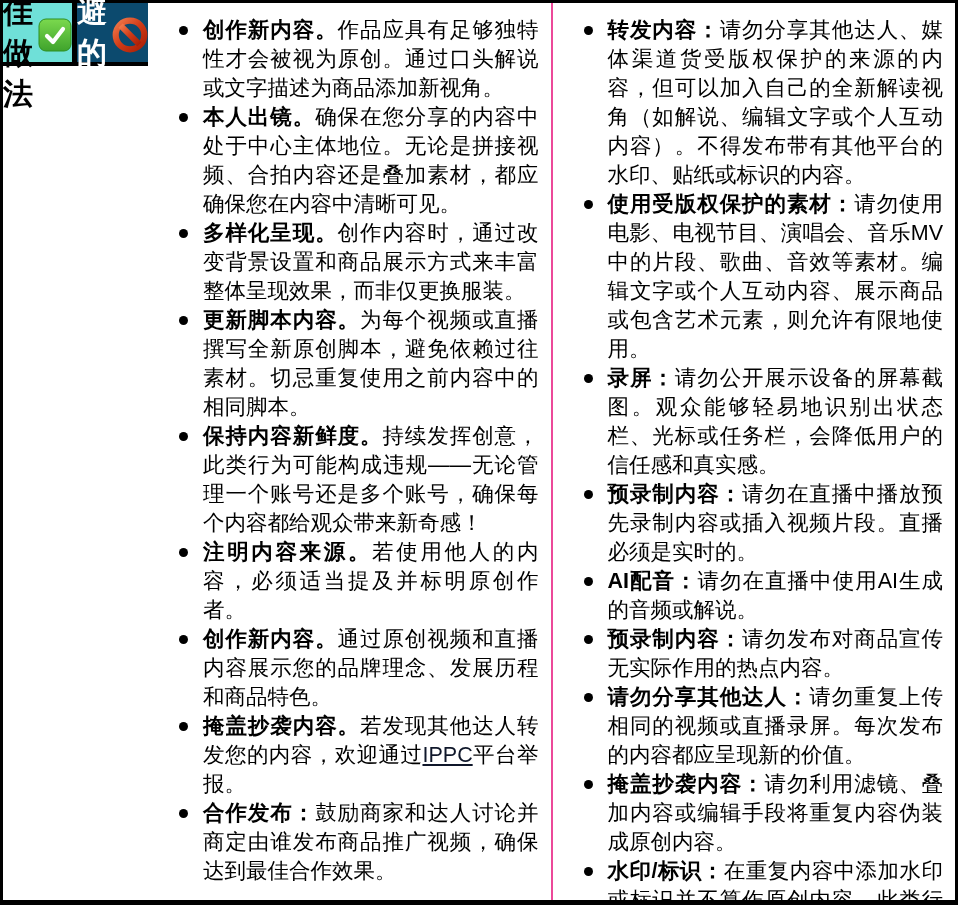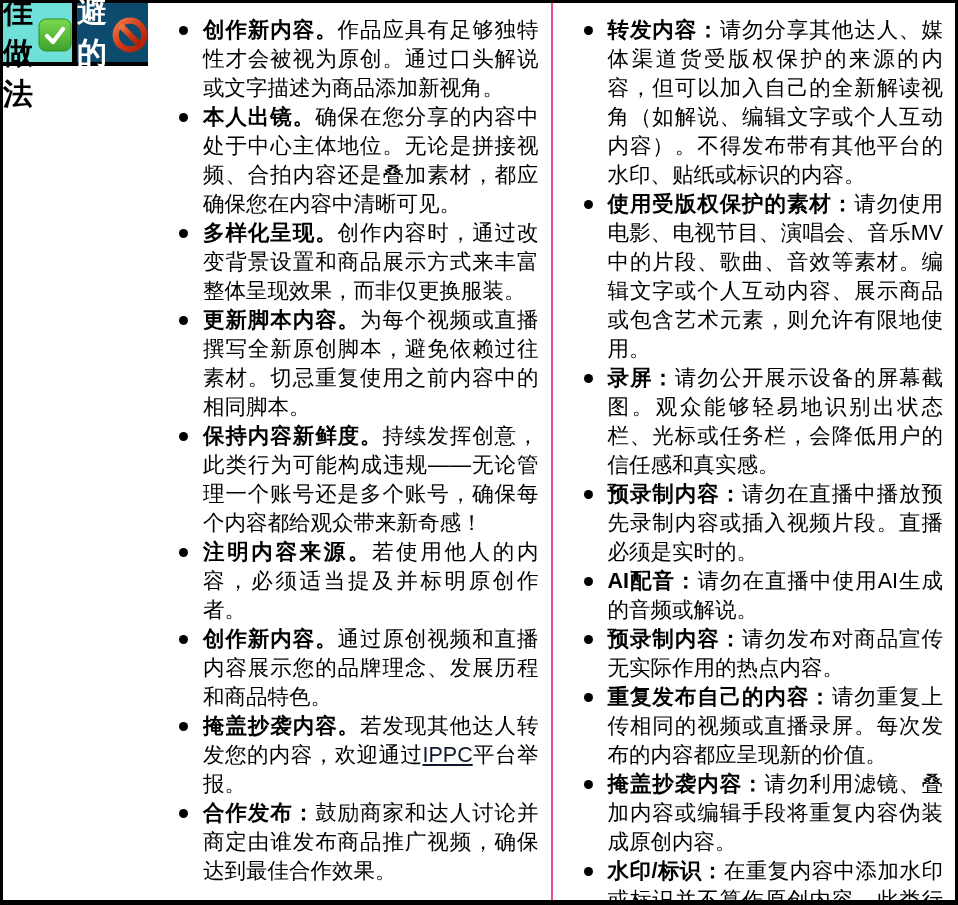--- a/index.html
+++ b/index.html
@@ -91,19 +91,19 @@
         </ul>
     </div>
     <div class="body-cell right">
       <ul>
           <li><span class="bold">转发内容：</span><span>请勿分享其他达人、媒体渠道货受版权保护的来源的内容，但可以加入自己的全新解读视角（如解说、编辑文字或个人互动内容）。不得发布带有其他平台的水印、贴纸或标识的内容。</span></li>
           <li><span class="bold">使用受版权保护的素材：</span><span>请勿使用电影、电视节目、演唱会、音乐MV中的片段、歌曲、音效等素材。编辑文字或个人互动内容、展示商品或包含艺术元素，则允许有限地使用。</span></li>
           <li><span class="bold">录屏：</span><span>请勿公开展示设备的屏幕截图。观众能够轻易地识别出状态栏、光标或任务栏，会降低用户的信任感和真实感。</span></li>
           <li><span class="bold">预录制内容：</span><span>请勿在直播中播放预先录制内容或插入视频片段。直播必须是实时的。</span></li>
           <li><span class="bold">AI配音：</span><span>请勿在直播中使用AI生成的音频或解说。</span></li>
           <li><span class="bold">预录制内容：</span><span>请勿发布对商品宣传无实际作用的热点内容。</span></li>
-          <li><span class="bold">重复发布自己的内容：</span><span>请勿重复上传相同的视频或直播录屏。每次发布的内容都应呈现新的价值。</span></li>
+          <li><span class="bold">请勿分享其他达人：</span><span>请勿重复上传相同的视频或直播录屏。每次发布的内容都应呈现新的价值。</span></li>
           <li><span class="bold">掩盖抄袭内容：</span><span>请勿利用滤镜、叠加内容或编辑手段将重复内容伪装成原创内容。</span></li>
           <li><span class="bold">水印/标识：</span><span>在重复内容中添加水印或标识并不算作原创内容，此类行为可能构成违规。</span></li>
         </ul>
     </div>
   </div>
 </div>
 
 </body></html>

